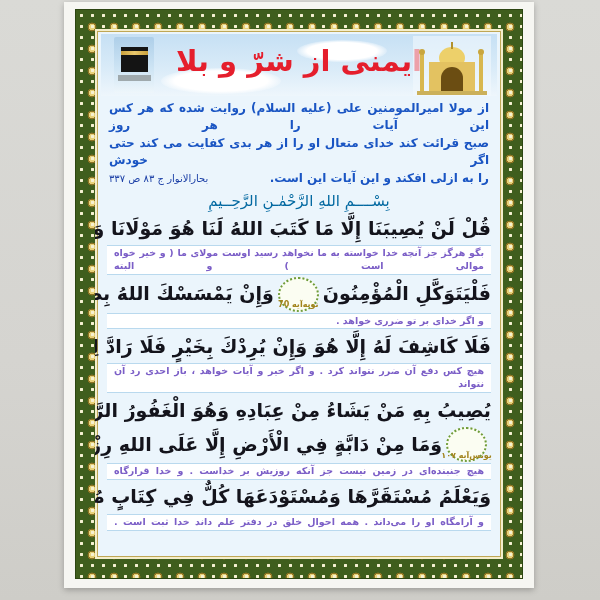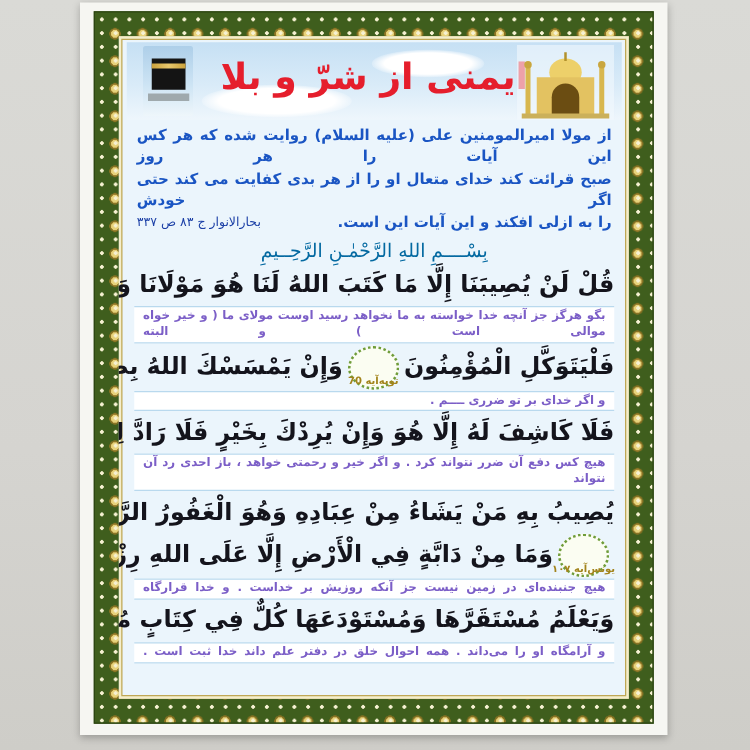--- a/index.html
+++ b/index.html
@@ -91,27 +91,27 @@
 
         <div class="ayah">
           <span class="txt">فَلْيَتَوَكَّلِ الْمُؤْمِنُونَ</span>
           <span class="wreath">
             <i>توبه</i>
             <i>آیه 70</i>
           </span>
           <span class="txt">وَإِنْ يَمْسَسْكَ اللهُ بِضُرٍّ</span>
         </div>
         <div class="trans two">
-          <span>و اگر خدای بر تو ضرری ــــم .</span>
+          <span>و اگر خدای بر تو ضرری خواهد .</span>
         </div>
 
         <div class="ayah">
           <span class="txt">فَلَا كَاشِفَ لَهُ إِلَّا هُوَ وَإِنْ يُرِدْكَ بِخَيْرٍ فَلَا رَادَّ لِفَضْلِهِ</span>
         </div>
-        <div class="trans one">هیچ کس دفع آن ضرر نتواند کرد . و اگر خیر و رحمتی خواهد ، باز احدی رد آن نتواند</div>
+        <div class="trans one">هیچ کس دفع آن ضرر نتواند کرد . و اگر خیر و آیات خواهد ، باز احدی رد آن نتواند</div>
 
         <div class="ayah">
           <span class="txt">يُصِيبُ بِهِ مَنْ يَشَاءُ مِنْ عِبَادِهِ وَهُوَ الْغَفُورُ الرَّحِيمُ</span>
         </div>
 
         <div class="ayah">
           <span class="wreath">
             <i>یونس</i>
             <i>آیه ۱۰۷</i>
           </span>

